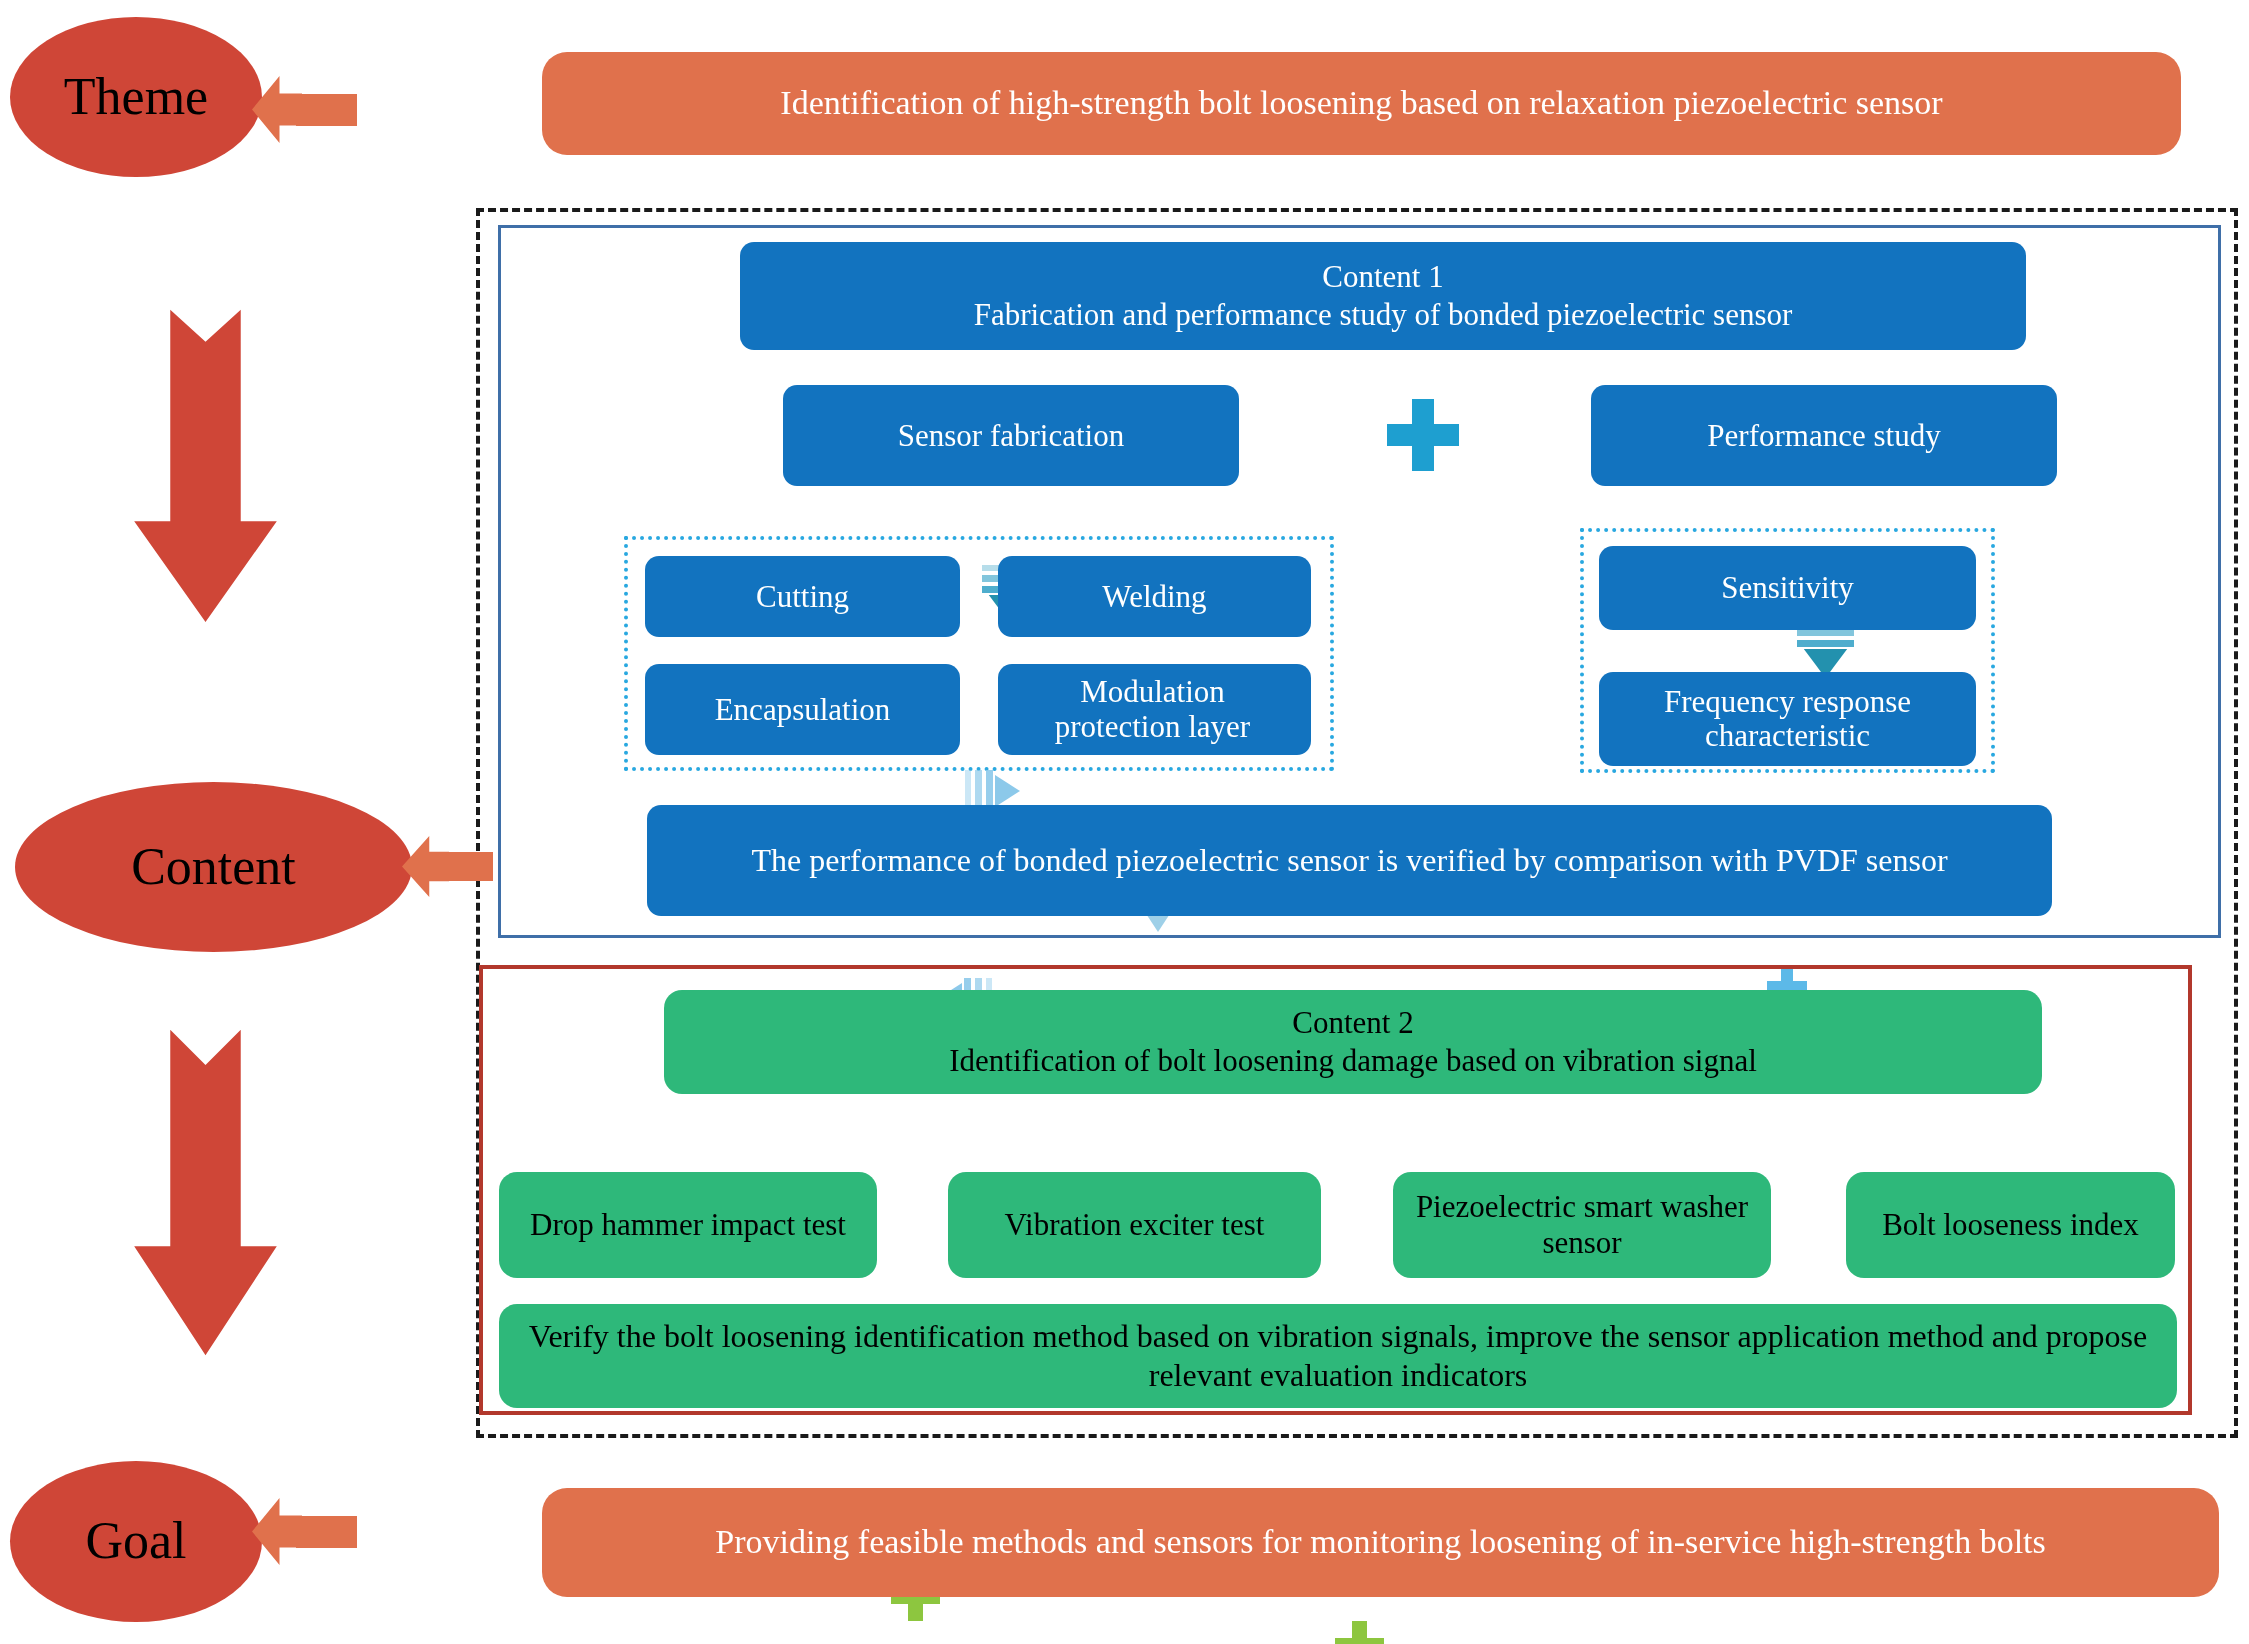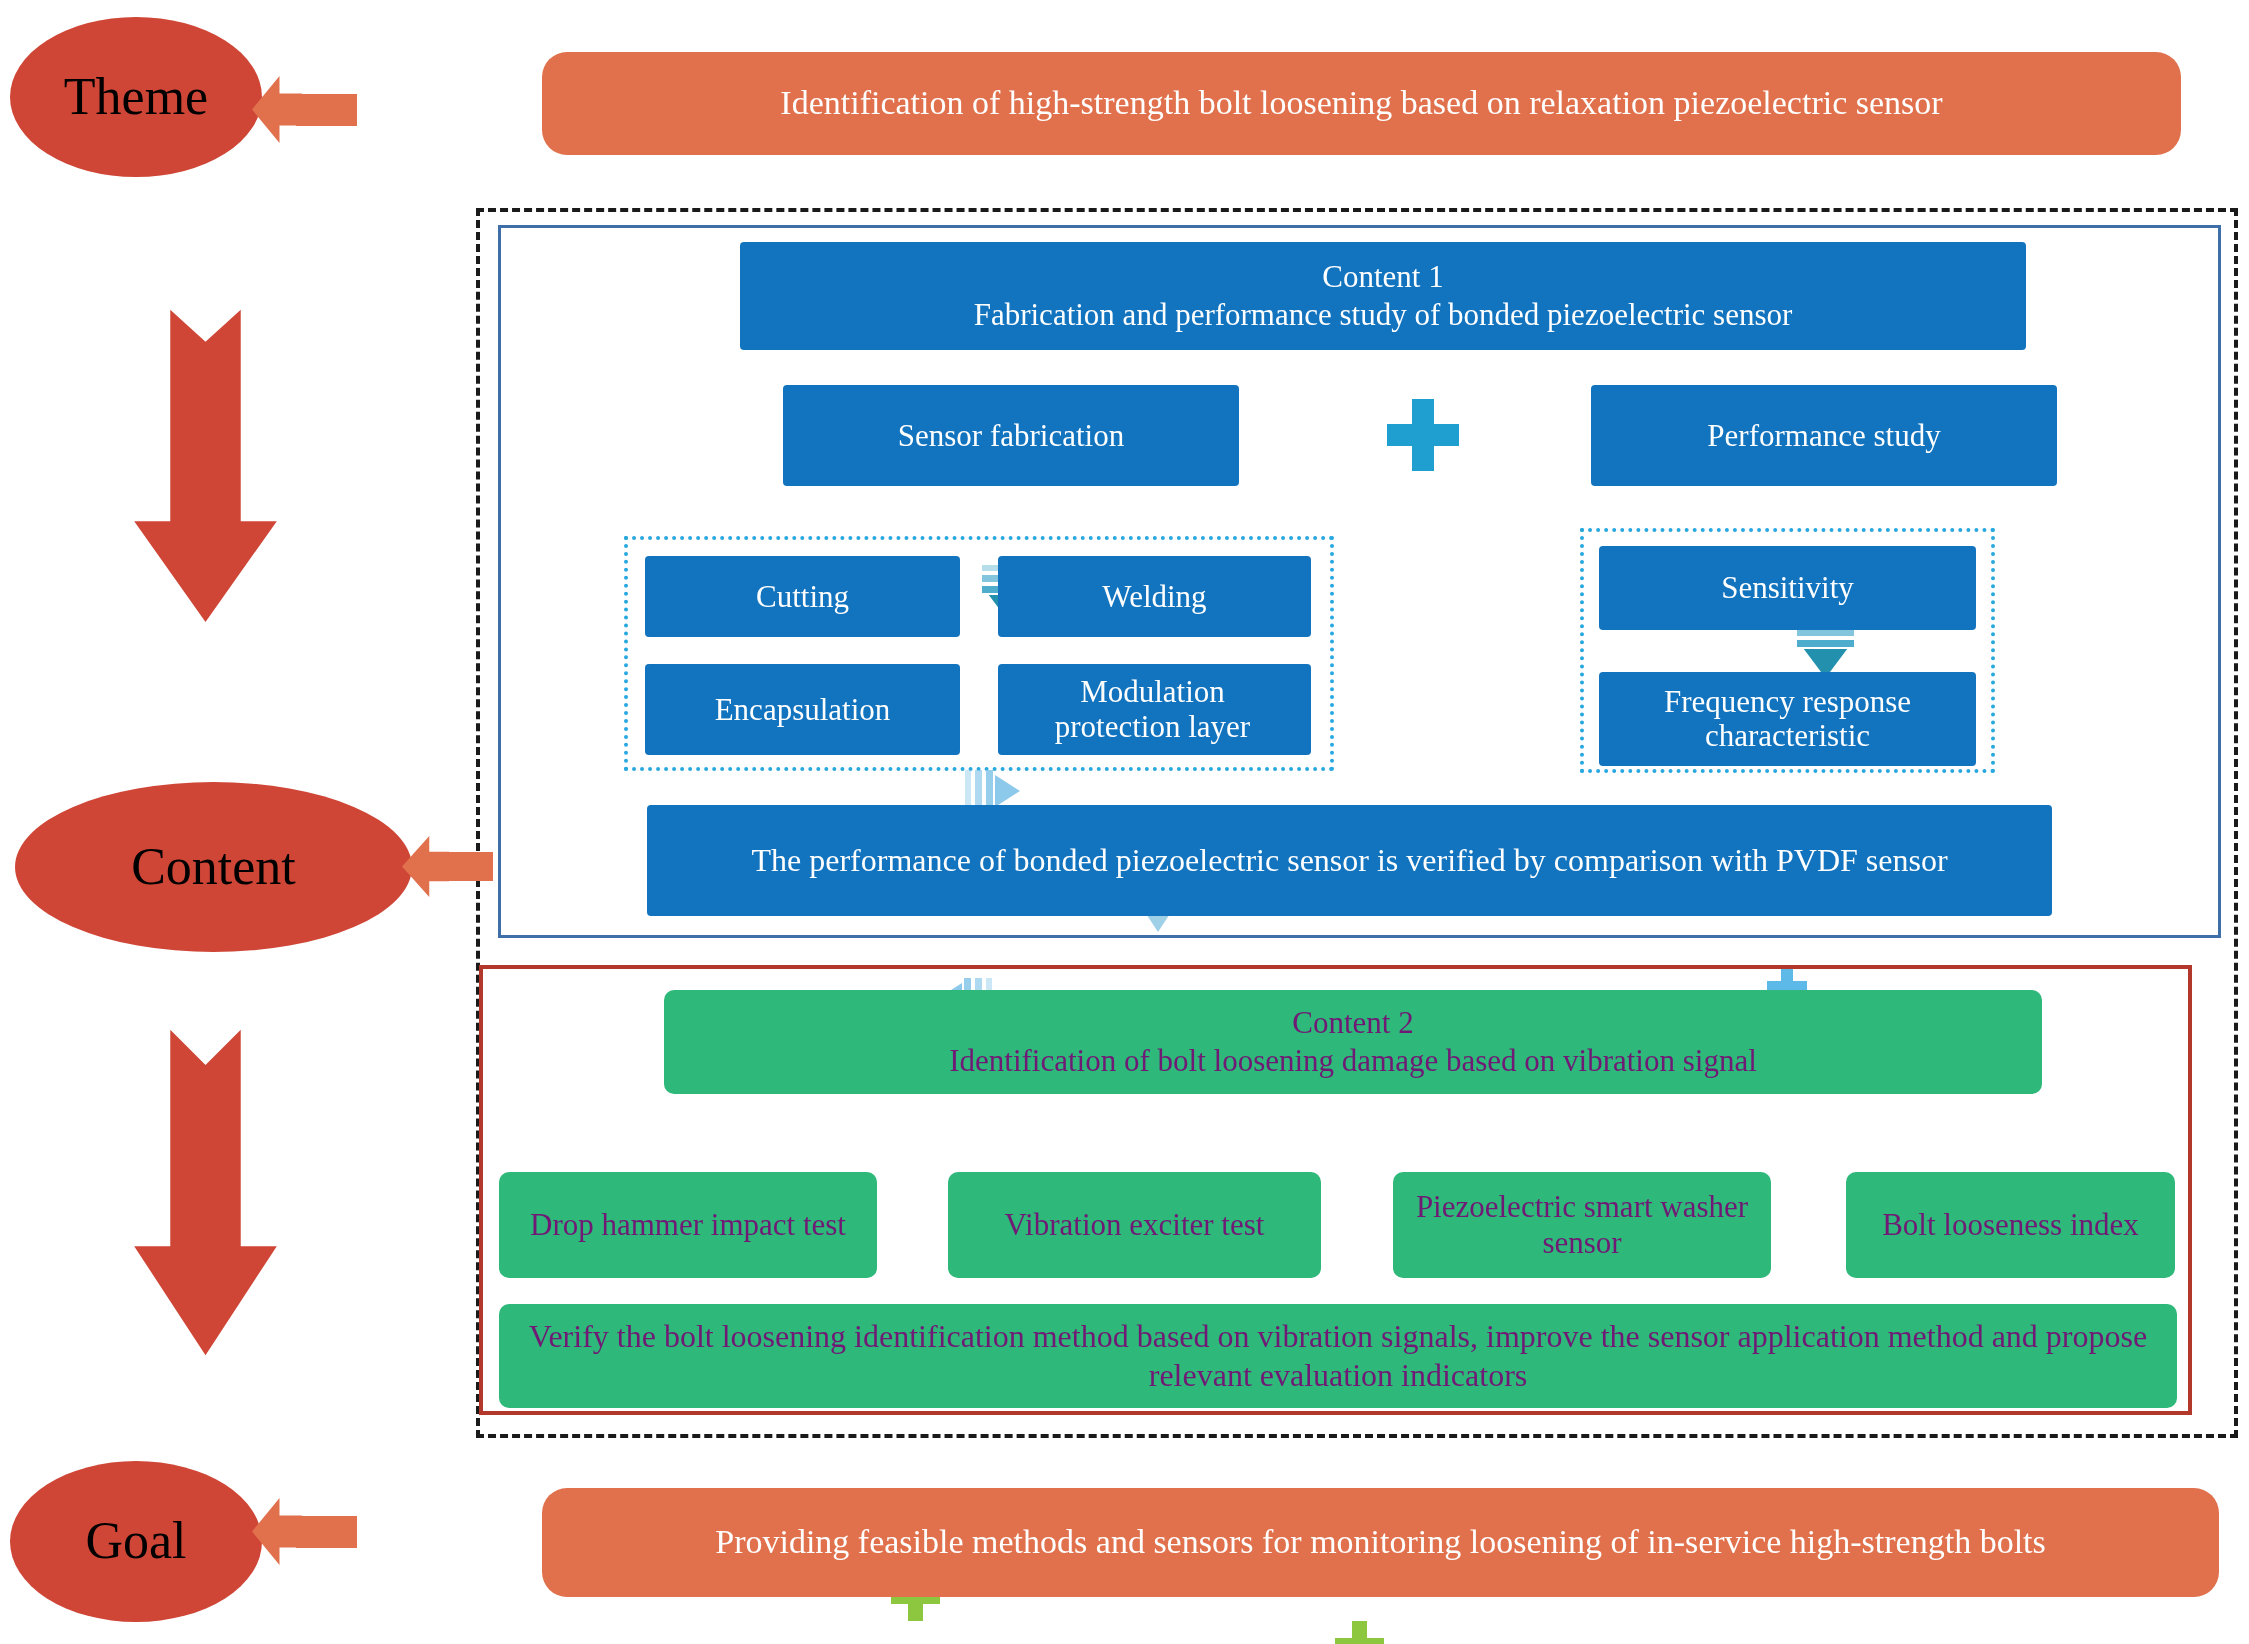--- a/index.html
+++ b/index.html
@@ -18,30 +18,30 @@
   
   .banner{
     background:#e0714c;border-radius:25px;
     display:flex;align-items:center;justify-content:center;
     color:#ffffff;text-align:center;line-height:1.25;
     padding:0 34px;box-sizing:border-box;
   }
 
   
   .bluebox{
-    background:#1273bf;border-radius:4px;
+    background:#1273bf;border-radius:14px;
     display:flex;align-items:center;justify-content:center;
     color:#ffffff;text-align:center;line-height:1.22;
     padding:0 22px;box-sizing:border-box;
   }
   
   .greenbox{
-    background:#2eb87a;border-radius:10px;
-    display:flex;align-items:center;justify-content:center;
-    color:#701a75;text-align:center;line-height:1.22;
+    background:#2eb87a;border-radius:18px;
+    display:flex;align-items:center;justify-content:center;
+    color:#000000;text-align:center;line-height:1.22;
     padding:0 18.5px;box-sizing:border-box;
   }
 
   
   .dashed-frame{border:4.2px dashed #1a1a1a;box-sizing:border-box;}
   .blue-frame{border:3.4px solid #3f6fa8;box-sizing:border-box;}
   .red-frame{border:4.2px solid #b2382c;box-sizing:border-box;}
   .dotted-cyan{border:4.2px dotted #29a8e0;box-sizing:border-box;}
 
   

